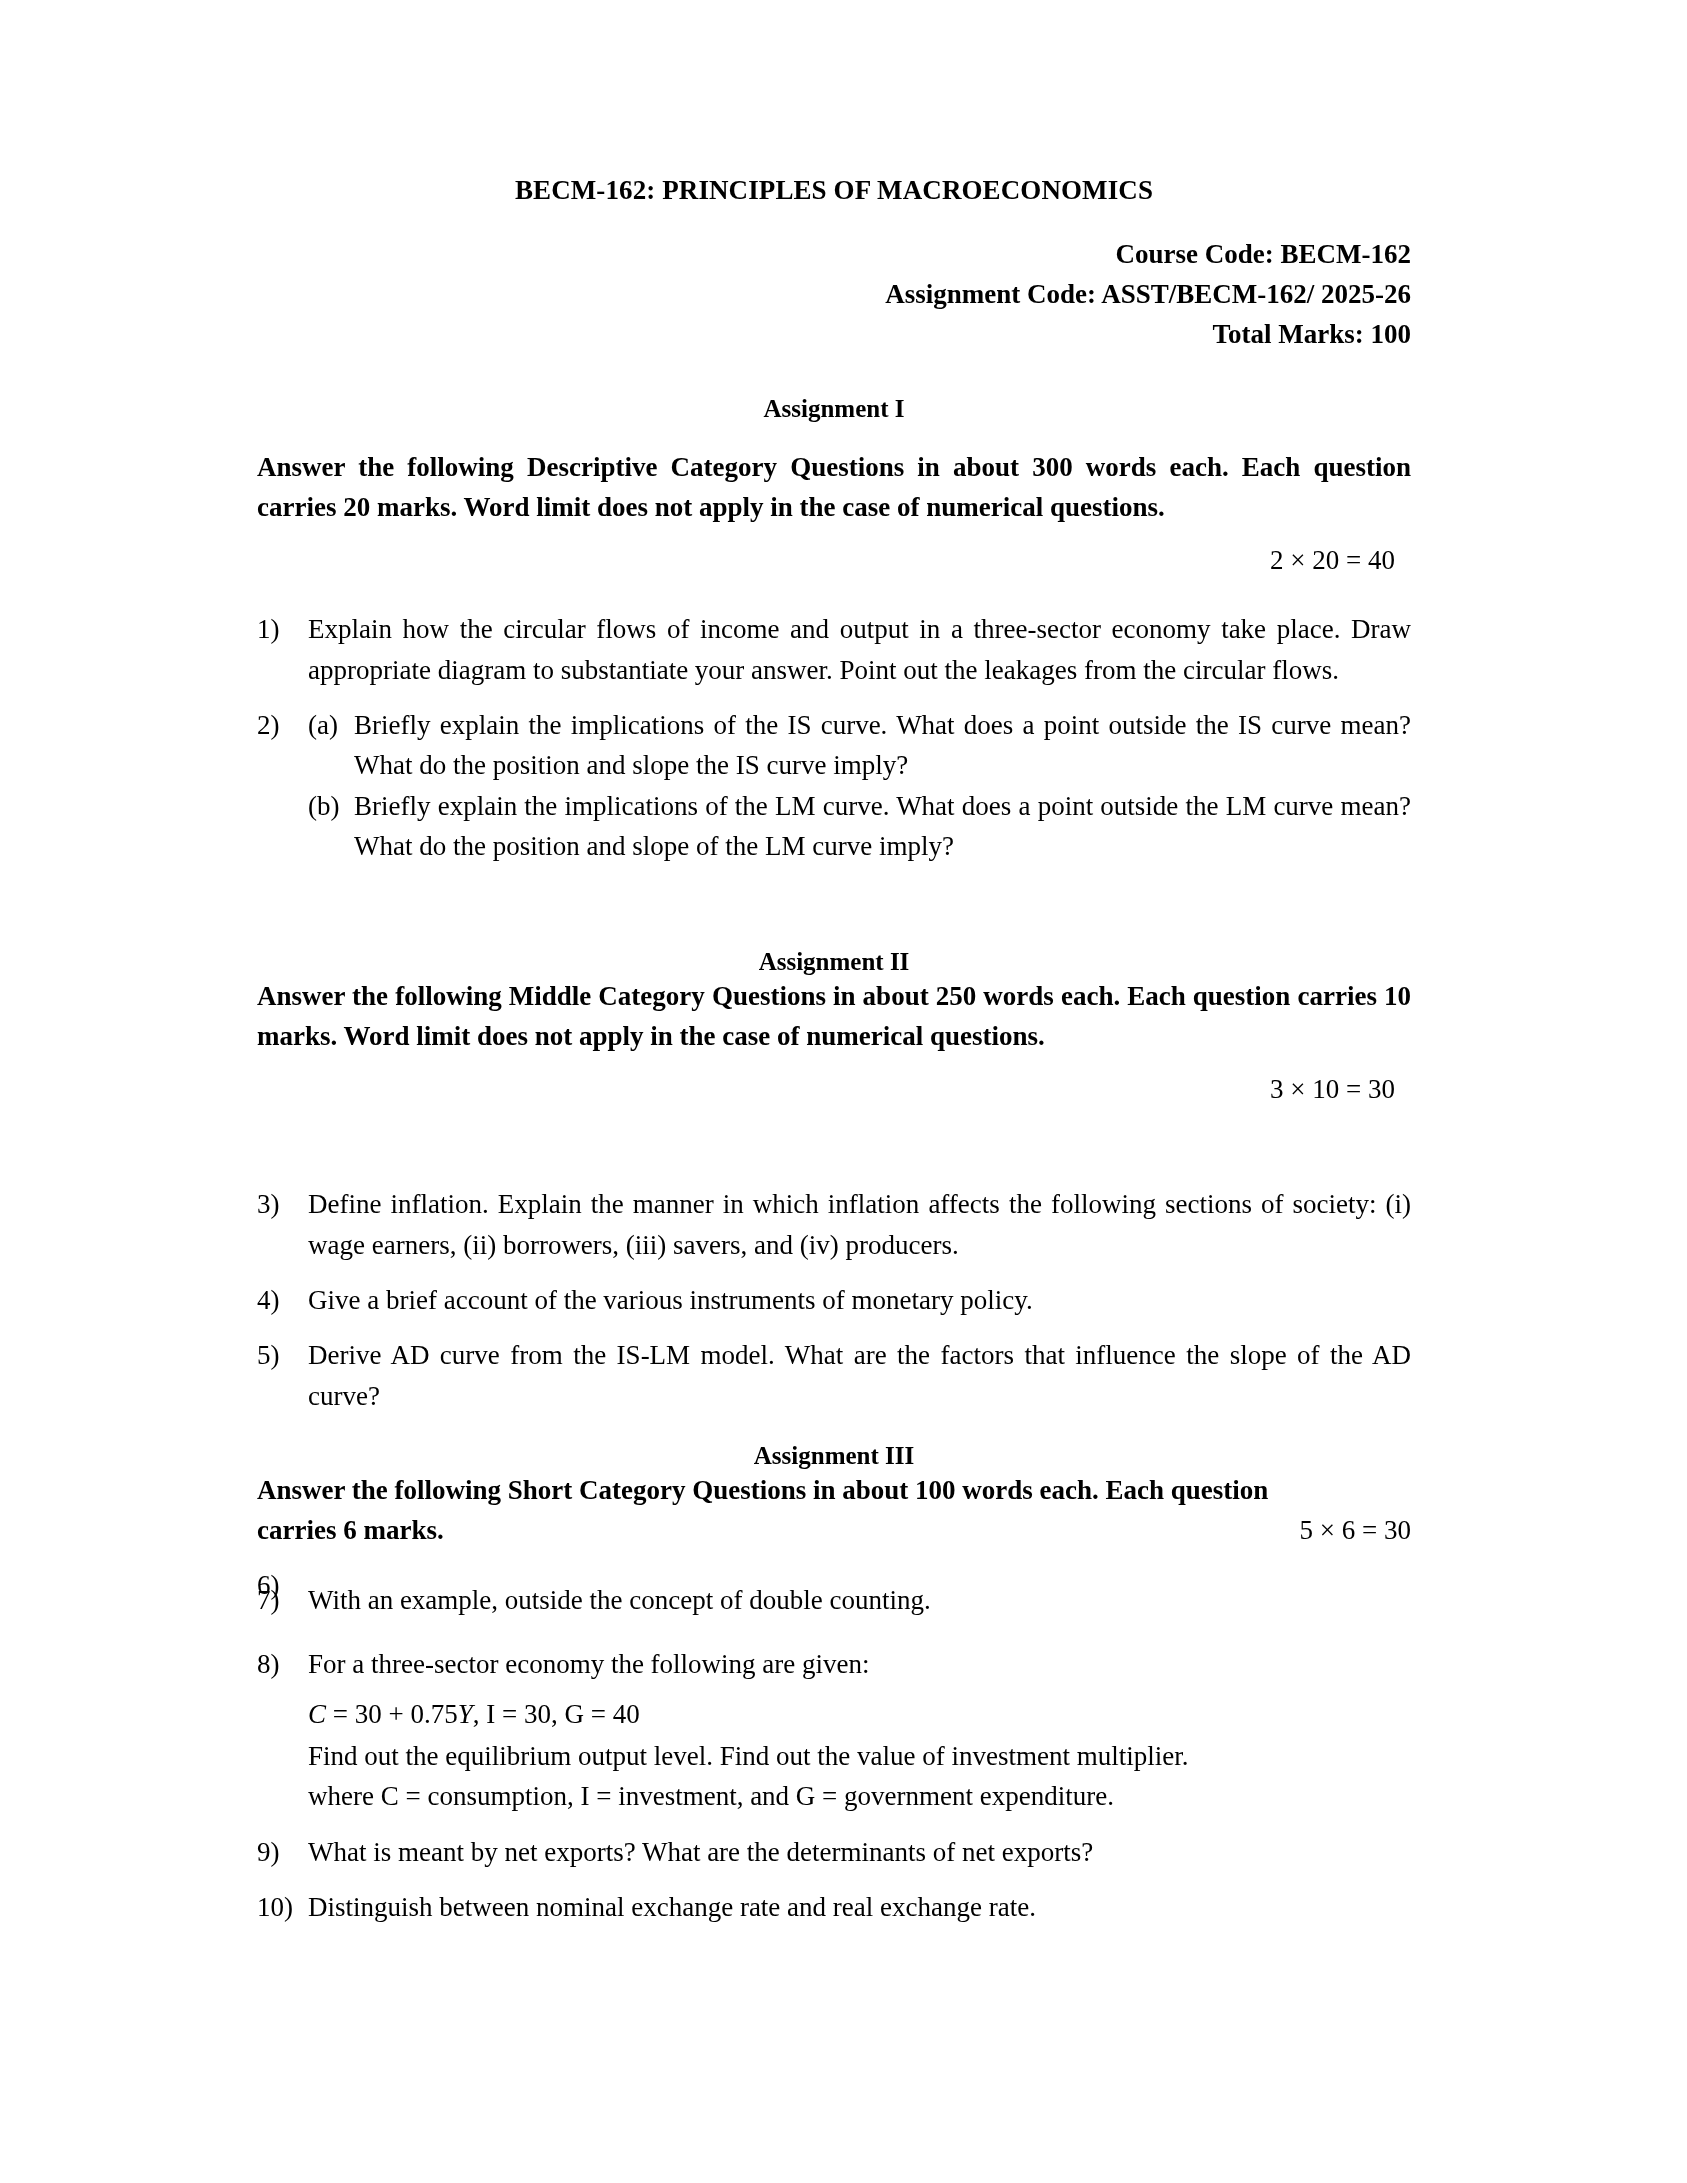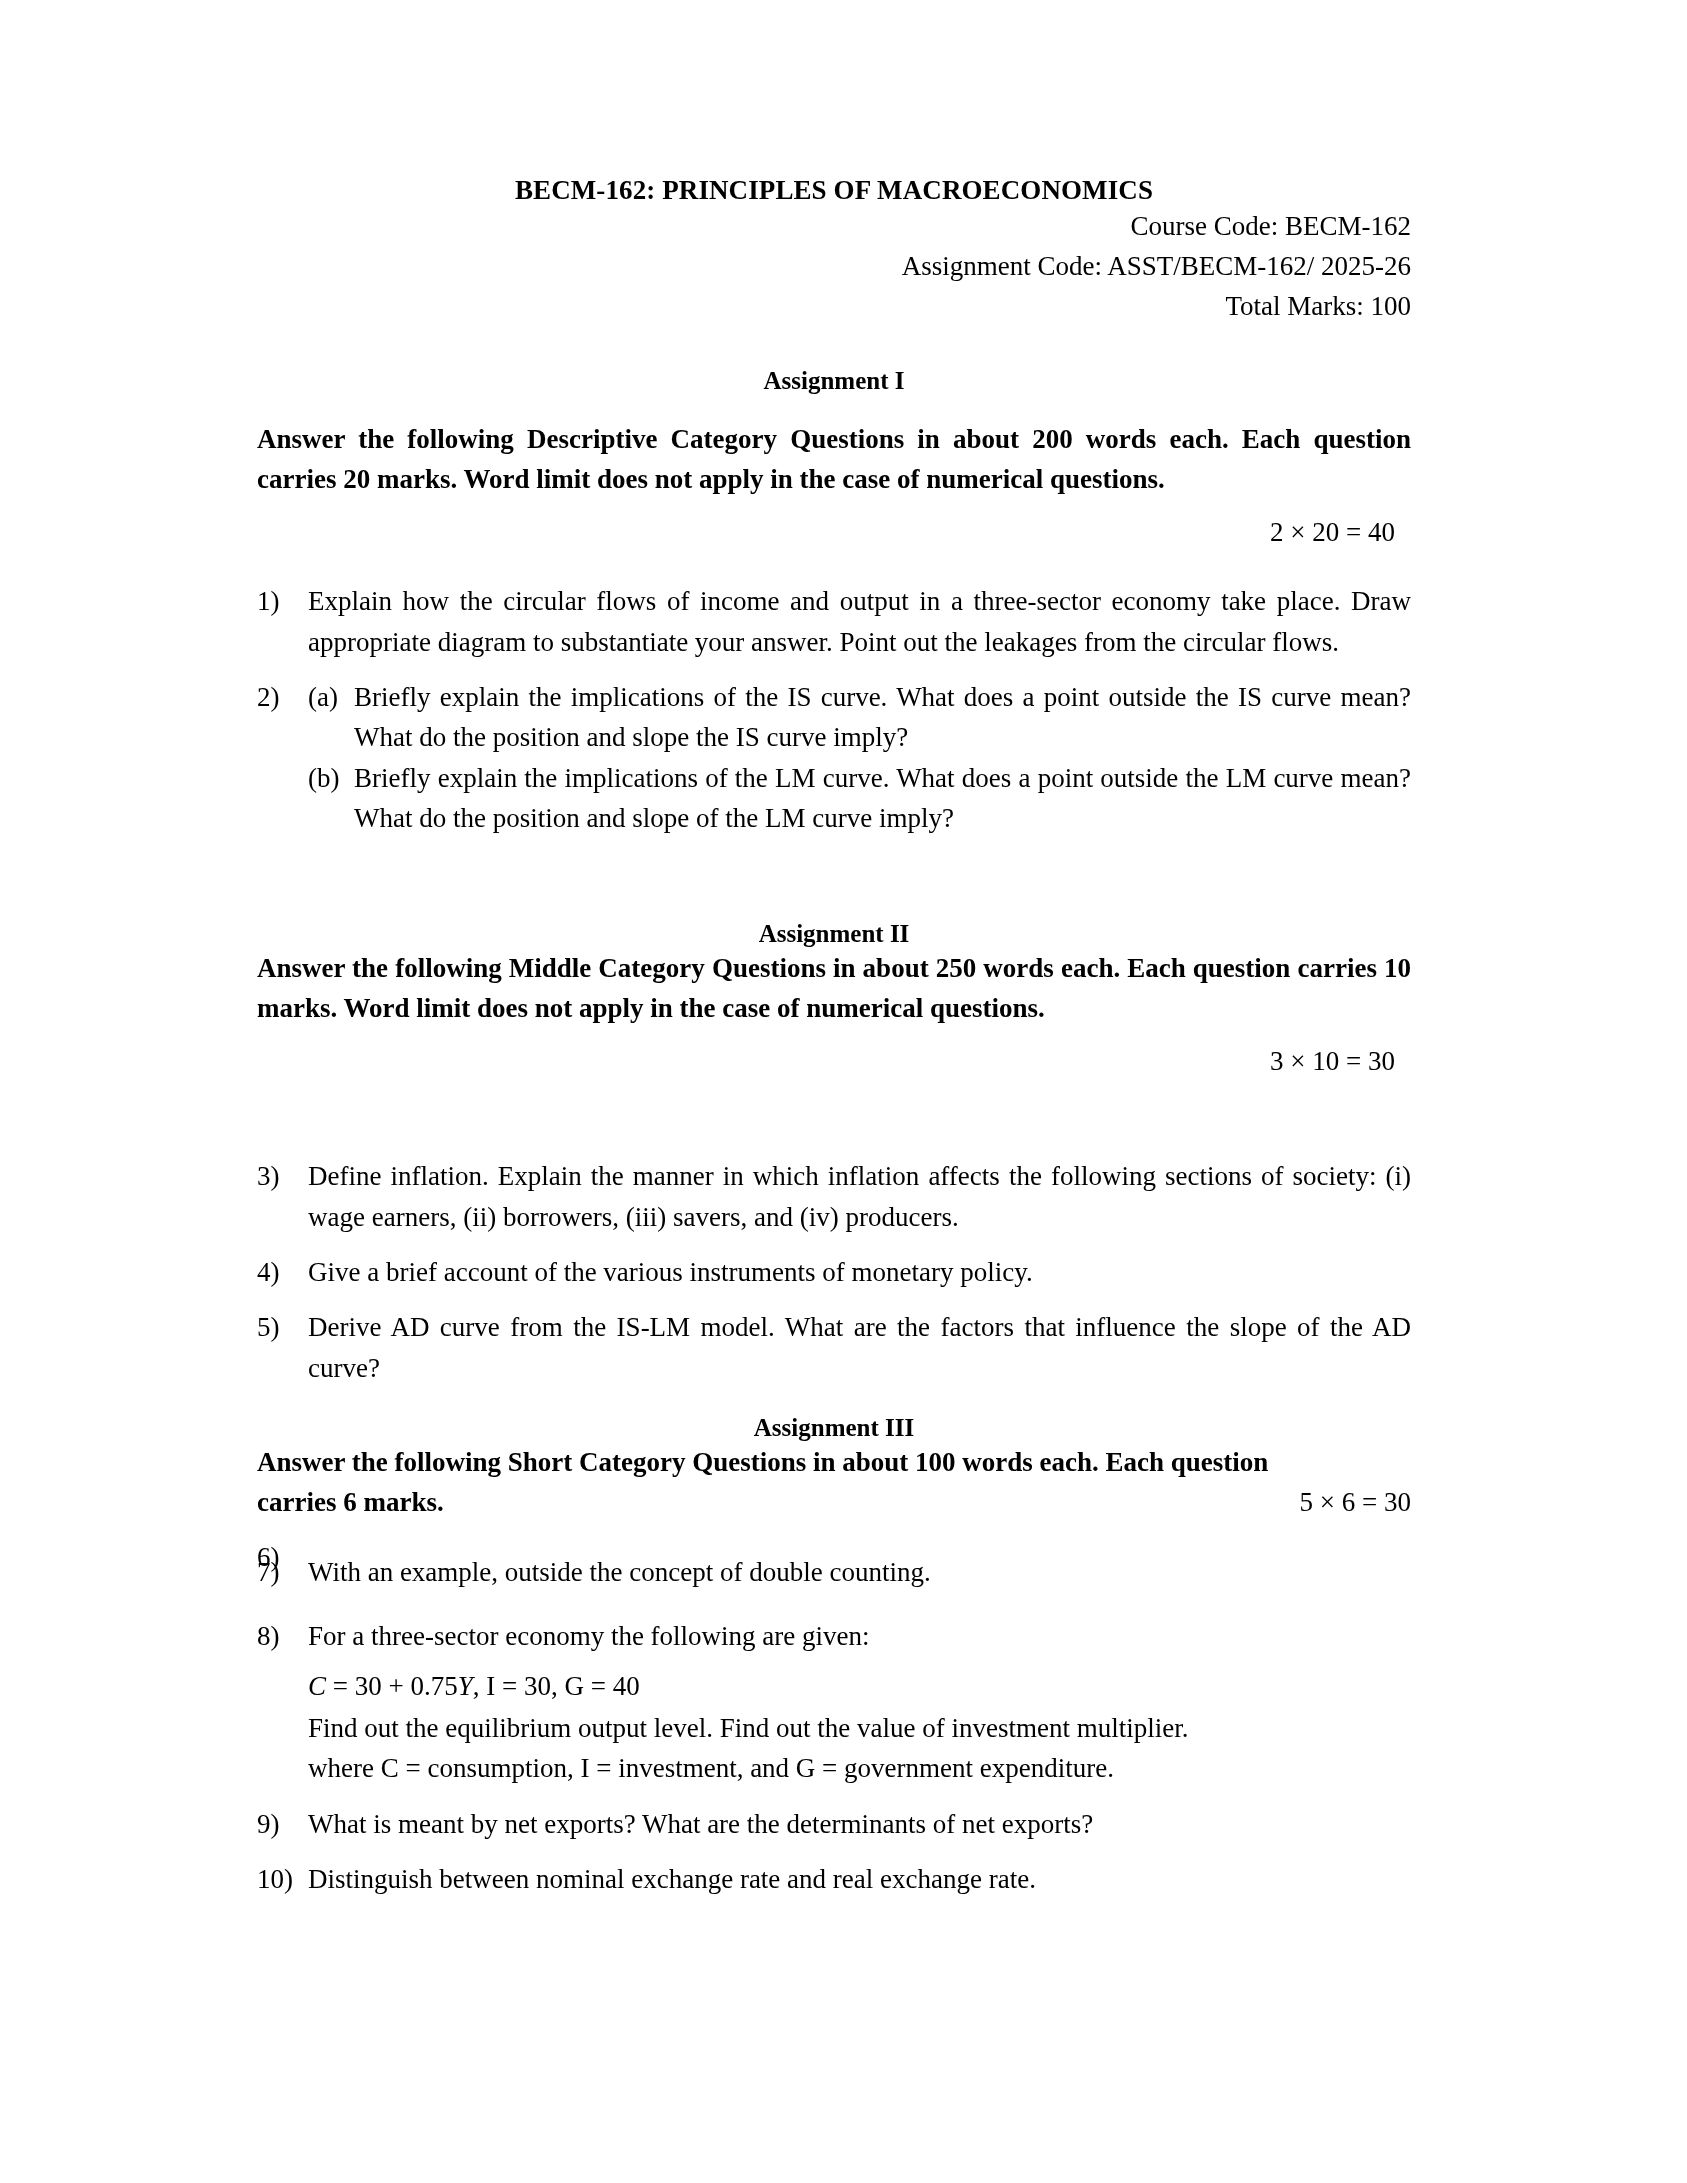--- a/index.html
+++ b/index.html
@@ -33,22 +33,23 @@
     text-align: center;
     font-weight: bold;
     font-size: 27px;
     line-height: 1.18;
     margin: 0;
     padding-top: 175px;
     letter-spacing: 0.1px;
   }
 
   .header-block {
+    margin-top: 28px;
     text-align: right;
-    font-weight: normal;
+    font-weight: bold;
     font-size: 27px;
     line-height: 1.48;
   }
   .header-block div { white-space: nowrap; }
 
   .sec-title {
     text-align: center;
     font-weight: bold;
     font-size: 25px;
     line-height: 1.25;
@@ -162,21 +163,21 @@
       <div>Assignment Code: ASST/BECM-162/ 2025-26</div>
       <div>Total Marks: 100</div>
     </div>
 
     <div class="sp-l"></div>
 
     <div class="sec-title">Assignment I</div>
 
     <div class="sp-m"></div>
 
-    <div class="instr">Answer the following Descriptive Category Questions in about 200 words each. Each question carries 20 marks. Word limit does not apply in the case of numerical questions.</div>
+    <div class="instr">Answer the following Descriptive Category Questions in about 300 words each. Each question carries 20 marks. Word limit does not apply in the case of numerical questions.</div>
     <div class="marks">2 × 20 = 40</div>
 
     <div class="sp-s"></div>
 
     <div class="q">
       <span class="num">1)</span>
       <span>Explain how the circular flows of income and output in a three-sector economy take place. Draw appropriate diagram to substantiate your answer. Point out the leakages from the circular flows.</span>
     </div>
 
     <div class="sp-s"></div>

